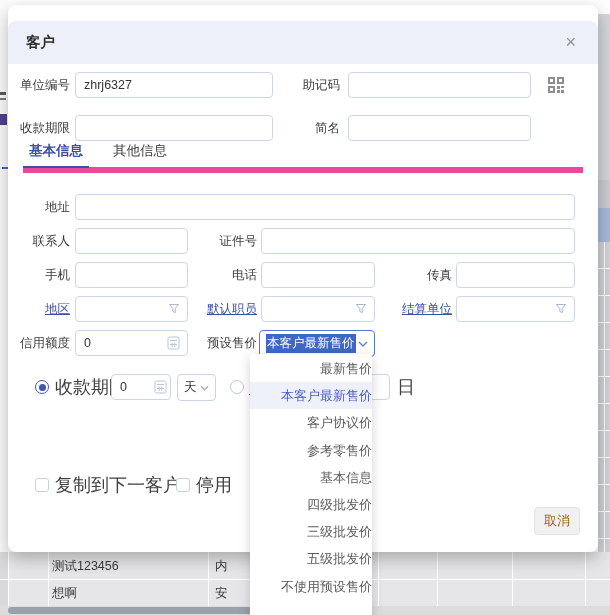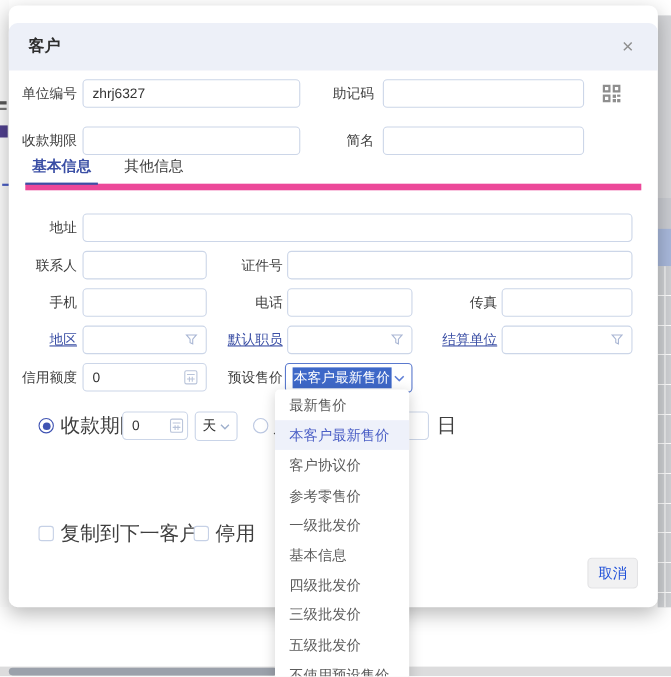--- a/index.html
+++ b/index.html
@@ -55,26 +55,26 @@
   
   .radio{position:absolute;width:14px;height:14px;border-radius:50%;border:1px solid #bcc8e2;background:#fff;box-sizing:border-box;cursor:pointer;}
   .radio.on{border-color:#4054b3;}
   .radio.on::after{content:"";position:absolute;left:2.5px;top:2.5px;width:7px;height:7px;border-radius:50%;background:#4054b3;}
   .checkbox{position:absolute;width:14px;height:14px;border-radius:3px;border:1px solid #c6d1e6;background:#fff;box-sizing:border-box;cursor:pointer;}
   .inline-lbl{position:absolute;height:26px;line-height:26px;font-size:18px;color:#3e3e3e;white-space:nowrap;}
 
   
   .btn{position:absolute;height:28px;border:none;border-radius:4px;font-family:inherit;font-size:13px;cursor:pointer;}
   .btn-ok{background:var(--accent);color:#fff;}
-  .btn-cancel{background:#f1f1f2;color:#1d4ed8;border:1px solid #e3e3e5;box-sizing:border-box;}
+  .btn-cancel{background:#f1f1f2;color:#a16207;border:1px solid #e3e3e5;box-sizing:border-box;}
 
   
   .dropdown{position:absolute;left:250px;top:354px;width:122px;height:276px;background:#fff;border-radius:4px;
             box-shadow:0 3px 12px rgba(0,0,0,.18);z-index:5;padding-top:1px;box-sizing:border-box;}
-  .opt{height:27.2px;line-height:27.2px;padding-left:13px;font-size:13px;color:#5c5c5c;cursor:pointer;white-space:nowrap;}
+  .opt{height:27.2px;line-height:27.2px;padding-left:13px;font-size:13px;color:#5c5c5c;cursor:pointer;white-space:nowrap;text-align:right;}
   .opt.active{background:var(--option-active-bg);color:var(--option-active-text);}
 
   svg{display:block;}
 </style>
 </head>
 <body>
 
 <div class="canvas">
 
   <div class="bg-left">
@@ -84,20 +84,35 @@
     <div class="mark" style="left:2px;top:167px;width:6px;height:2px;background:#4a5ec5;"></div>
   </div>
 
   <div class="bg-right">
     <div class="band1"></div>
     <div class="sel"></div>
     <div class="rows"></div>
     <div class="vline"></div>
   </div>
 
+  <div class="bg-bottom">
+    <div class="hcol"></div>
+    <div class="rline" style="top:27px;"></div>
+    <div class="rline" style="top:54px;"></div>
+    <div class="gline" style="left:48px;"></div>
+    <div class="gline" style="left:208px;"></div>
+    <div class="gline" style="left:378px;"></div>
+    <div class="gline" style="left:437px;"></div>
+    <div class="gline" style="left:512px;"></div>
+    <div class="gline" style="left:585px;"></div>
+    <div class="cell" style="left:52px;top:1px;">测试123456</div>
+    <div class="cell" style="left:215px;top:1px;">内</div>
+    <div class="cell" style="left:52px;top:28px;">想啊</div>
+    <div class="cell" style="left:215px;top:28px;">安</div>
+  </div>
   <div class="scroll-track"></div>
   <div class="scroll-thumb"></div>
 
   <div class="modal">
     <div class="modal-header">
       <span class="modal-title">客户</span>
       <span class="close-x">×</span>
     </div>
 
     <div class="lbl" style="left:8px;top:67px;width:54px;">单位编号</div>
@@ -225,21 +240,20 @@
   <div class="dropdown">
 
       <div class="opt">最新售价</div>
 
       <div class="opt active">本客户最新售价</div>
 
       <div class="opt">客户协议价</div>
 
       <div class="opt">参考零售价</div>
 
-      <div class="opt">一级批发价</div>
 
       <div class="opt">基本信息</div>
 
       <div class="opt">四级批发价</div>
 
       <div class="opt">三级批发价</div>
 
       <div class="opt">五级批发价</div>
 
       <div class="opt">不使用预设售价</div>

